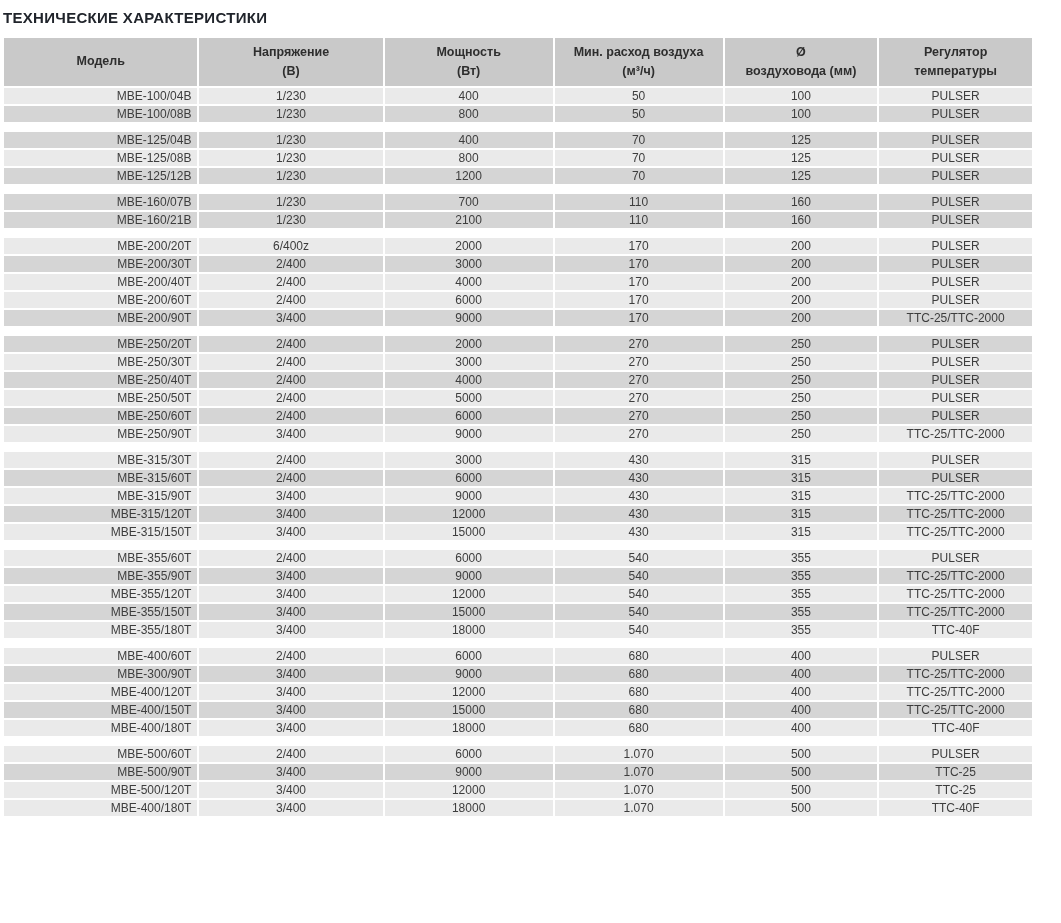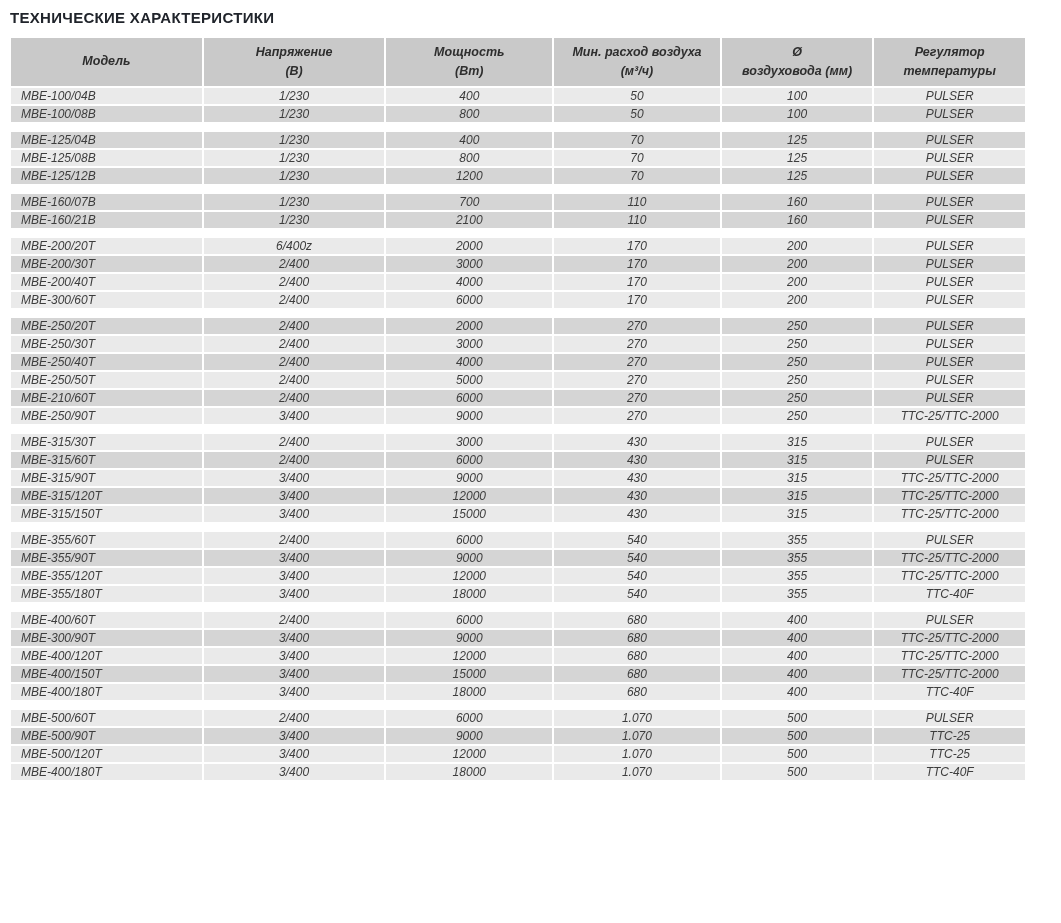--- a/index.html
+++ b/index.html
@@ -4,35 +4,34 @@
 <style>
   html, body {
     margin: 0;
     padding: 0;
     background: #ffffff;
     font-family: "Liberation Sans", sans-serif;
   }
   .page {
     width: 1036px;
     box-sizing: border-box;
-    padding: 0 9px;
+    padding: 0 2px;
   }
   .page-title {
     font-size: 15px;
     font-weight: bold;
     color: #20242b;
     letter-spacing: 0.3px;
     margin: 9px 0 10px 1px;
   }
   table.specs {
     width: 100%;
     border-collapse: separate;
     border-spacing: 2px 2px;
     table-layout: fixed;
-    font-style: italic;
   }
   table.specs th {
     background: #c9c9c9;
     color: #2e2e2e;
     font-size: 12.5px;
     font-weight: bold;
     text-align: center;
     vertical-align: middle;
     padding: 5px 4px;
     height: 36px;
@@ -43,21 +42,21 @@
     font-size: 12px;
     color: #3d3d3d;
     text-align: center;
     vertical-align: middle;
     height: 16px;
     padding: 0 6px;
     white-space: nowrap;
     overflow: hidden;
   }
   table.specs td:first-child {
-    text-align: left;
+    text-align: right;
     padding-left: 10px;
   }
   tr.light td { background: #eaeaea; }
   tr.dark  td { background: #d5d5d5; }
   tr.gap td {
     background: #ffffff;
     height: 6px;
     padding: 0;
   }
   
@@ -195,27 +194,35 @@
         </tr>
         <tr class="light">
           <td>MBE-200/40T</td>
           <td>2/400</td>
           <td>4000</td>
           <td>170</td>
           <td>200</td>
           <td>PULSER</td>
         </tr>
         <tr class="light">
-          <td>MBE-300/60T</td>
+          <td>MBE-200/60T</td>
           <td>2/400</td>
           <td>6000</td>
           <td>170</td>
           <td>200</td>
           <td>PULSER</td>
         </tr>
+        <tr class="dark">
+          <td>MBE-200/90T</td>
+          <td>3/400</td>
+          <td>9000</td>
+          <td>170</td>
+          <td>200</td>
+          <td>TTC-25/TTC-2000</td>
+        </tr>
         <tr class="gap">
           <td colspan="6"></td>
         </tr>
         <tr class="dark">
           <td>MBE-250/20T</td>
           <td>2/400</td>
           <td>2000</td>
           <td>270</td>
           <td>250</td>
           <td>PULSER</td>
@@ -238,21 +245,21 @@
         </tr>
         <tr class="light">
           <td>MBE-250/50T</td>
           <td>2/400</td>
           <td>5000</td>
           <td>270</td>
           <td>250</td>
           <td>PULSER</td>
         </tr>
         <tr class="dark">
-          <td>MBE-210/60T</td>
+          <td>MBE-250/60T</td>
           <td>2/400</td>
           <td>6000</td>
           <td>270</td>
           <td>250</td>
           <td>PULSER</td>
         </tr>
         <tr class="light">
           <td>MBE-250/90T</td>
           <td>3/400</td>
           <td>9000</td>
@@ -319,20 +326,28 @@
           <td>3/400</td>
           <td>9000</td>
           <td>540</td>
           <td>355</td>
           <td>TTC-25/TTC-2000</td>
         </tr>
         <tr class="light">
           <td>MBE-355/120T</td>
           <td>3/400</td>
           <td>12000</td>
+          <td>540</td>
+          <td>355</td>
+          <td>TTC-25/TTC-2000</td>
+        </tr>
+        <tr class="dark">
+          <td>MBE-355/150T</td>
+          <td>3/400</td>
+          <td>15000</td>
           <td>540</td>
           <td>355</td>
           <td>TTC-25/TTC-2000</td>
         </tr>
         <tr class="light">
           <td>MBE-355/180T</td>
           <td>3/400</td>
           <td>18000</td>
           <td>540</td>
           <td>355</td>

